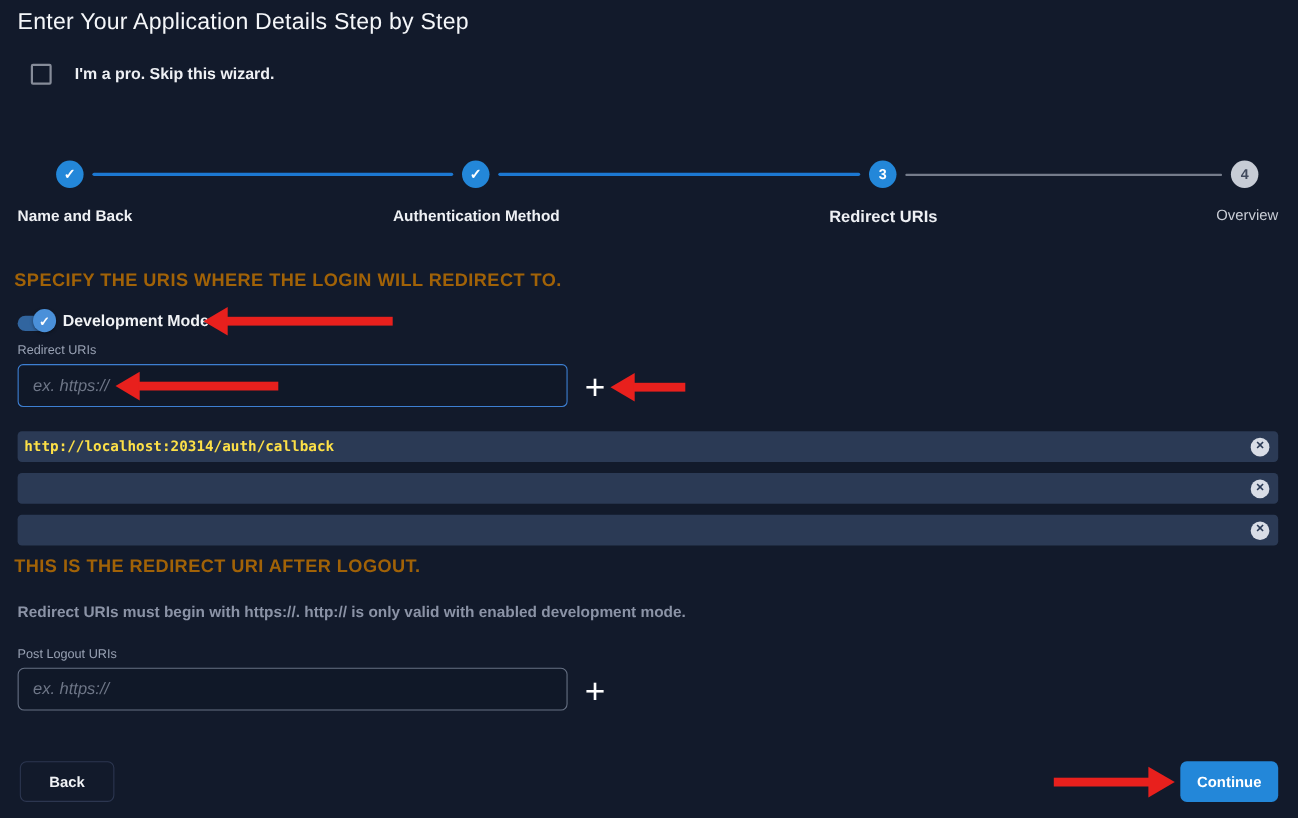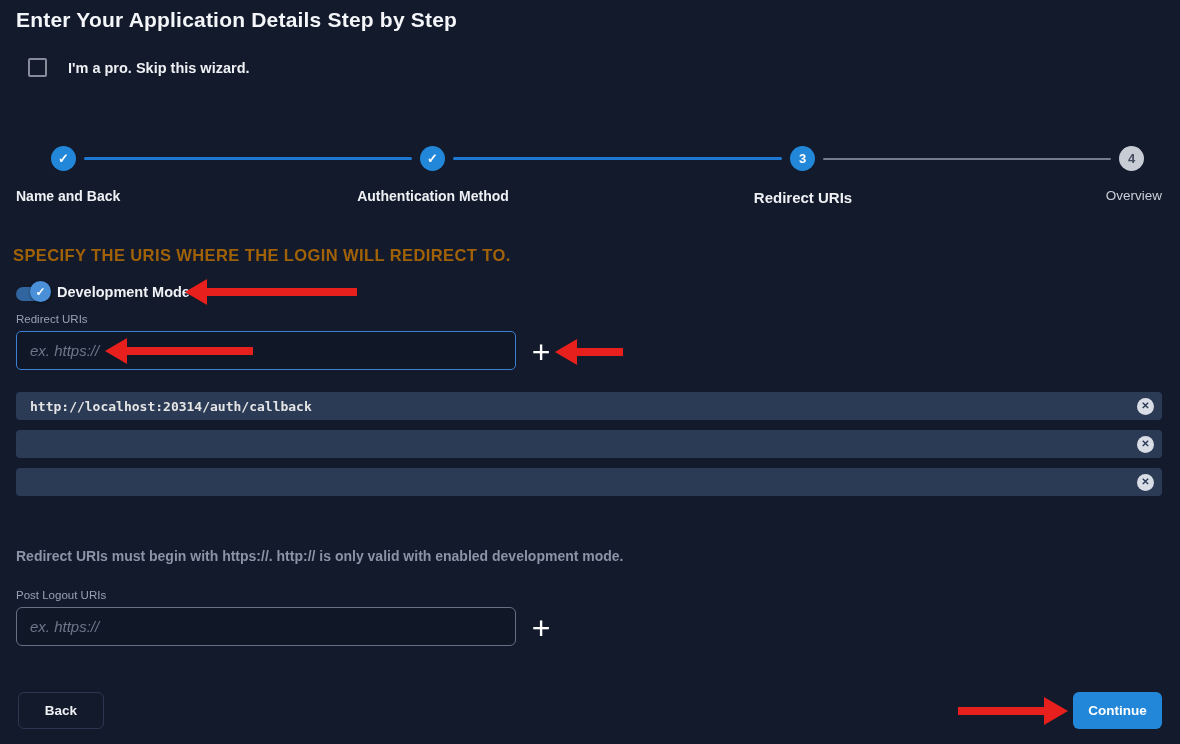--- a/index.html
+++ b/index.html
@@ -4,21 +4,21 @@
 <style>
   * { margin:0; padding:0; box-sizing:border-box; }
   html,body { background:#0f1626; }
   body { font-family:"Liberation Sans", sans-serif; }
   .page {
     position:relative; width:1180px; height:744px;
     background:#121a2b; overflow:hidden;
   }
   .page-title {
     position:absolute; left:16px; top:8px;
-    font-size:21px; font-weight:bold; color:#f4f6f9; letter-spacing:.2px;
+    font-size:21px; font-weight:normal; color:#f4f6f9; letter-spacing:.2px;
   }
   
   .skip-row { position:absolute; left:28px; top:58px; display:flex; align-items:center; }
   .checkbox {
     width:19px; height:19px; border:2px solid #868c99; border-radius:2px;
     background:transparent; cursor:pointer; flex:0 0 auto;
   }
   .skip-label { margin-left:21px; font-size:14.5px; font-weight:bold; color:#eef0f4; }
 
   
@@ -73,22 +73,22 @@
     cursor:pointer; text-align:center; padding:0;
   }
 
   
   .uri-chip {
     position:absolute; left:16px; width:1146px; height:28px;
     background:#2b3a55; border-radius:4px;
     display:flex; align-items:center;
   }
   .uri-chip .uri-text {
-    font-family:"DejaVu Sans Mono", monospace; font-size:13px; color:#e5e5e5;
-    padding-left:14px; font-weight:bold;
+    font-family:"DejaVu Sans Mono", monospace; font-size:13px; color:#fde047;
+    padding-left:6px; font-weight:bold;
   }
   .chip-close {
     position:absolute; right:8px; top:5.5px; width:17px; height:17px; border-radius:50%;
     background:#d9dde6; color:#2b3a55; display:flex; align-items:center; justify-content:center;
     font-size:10px; font-weight:bold; cursor:pointer; border:none; line-height:1;
   }
 
   .note-text { position:absolute; left:16px; top:548px; font-size:14px; font-weight:600; color:#8b93a6; }
 
   
@@ -175,20 +175,21 @@
     <button class="chip-close">
       <span>✕</span>
     </button>
   </div>
   <div class="uri-chip" style="top:468px;">
     <button class="chip-close">
       <span>✕</span>
     </button>
   </div>
 
+  <div class="section-heading" style="top:506px;">THIS IS THE REDIRECT URI AFTER LOGOUT.</div>
   <div class="note-text">Redirect URIs must begin with https://. http:// is only valid with enabled development mode.</div>
 
   <div class="field-label" style="top:589px;">Post Logout URIs</div>
   <input class="uri-input idle" style="top: 607px;" type="text" placeholder="ex. https://">
   <button class="plus-btn" style="left:529px; top:611px;">+</button>
 
   <button class="back-btn">Back</button>
   <button class="continue-btn">Continue</button>
 
   <div>

